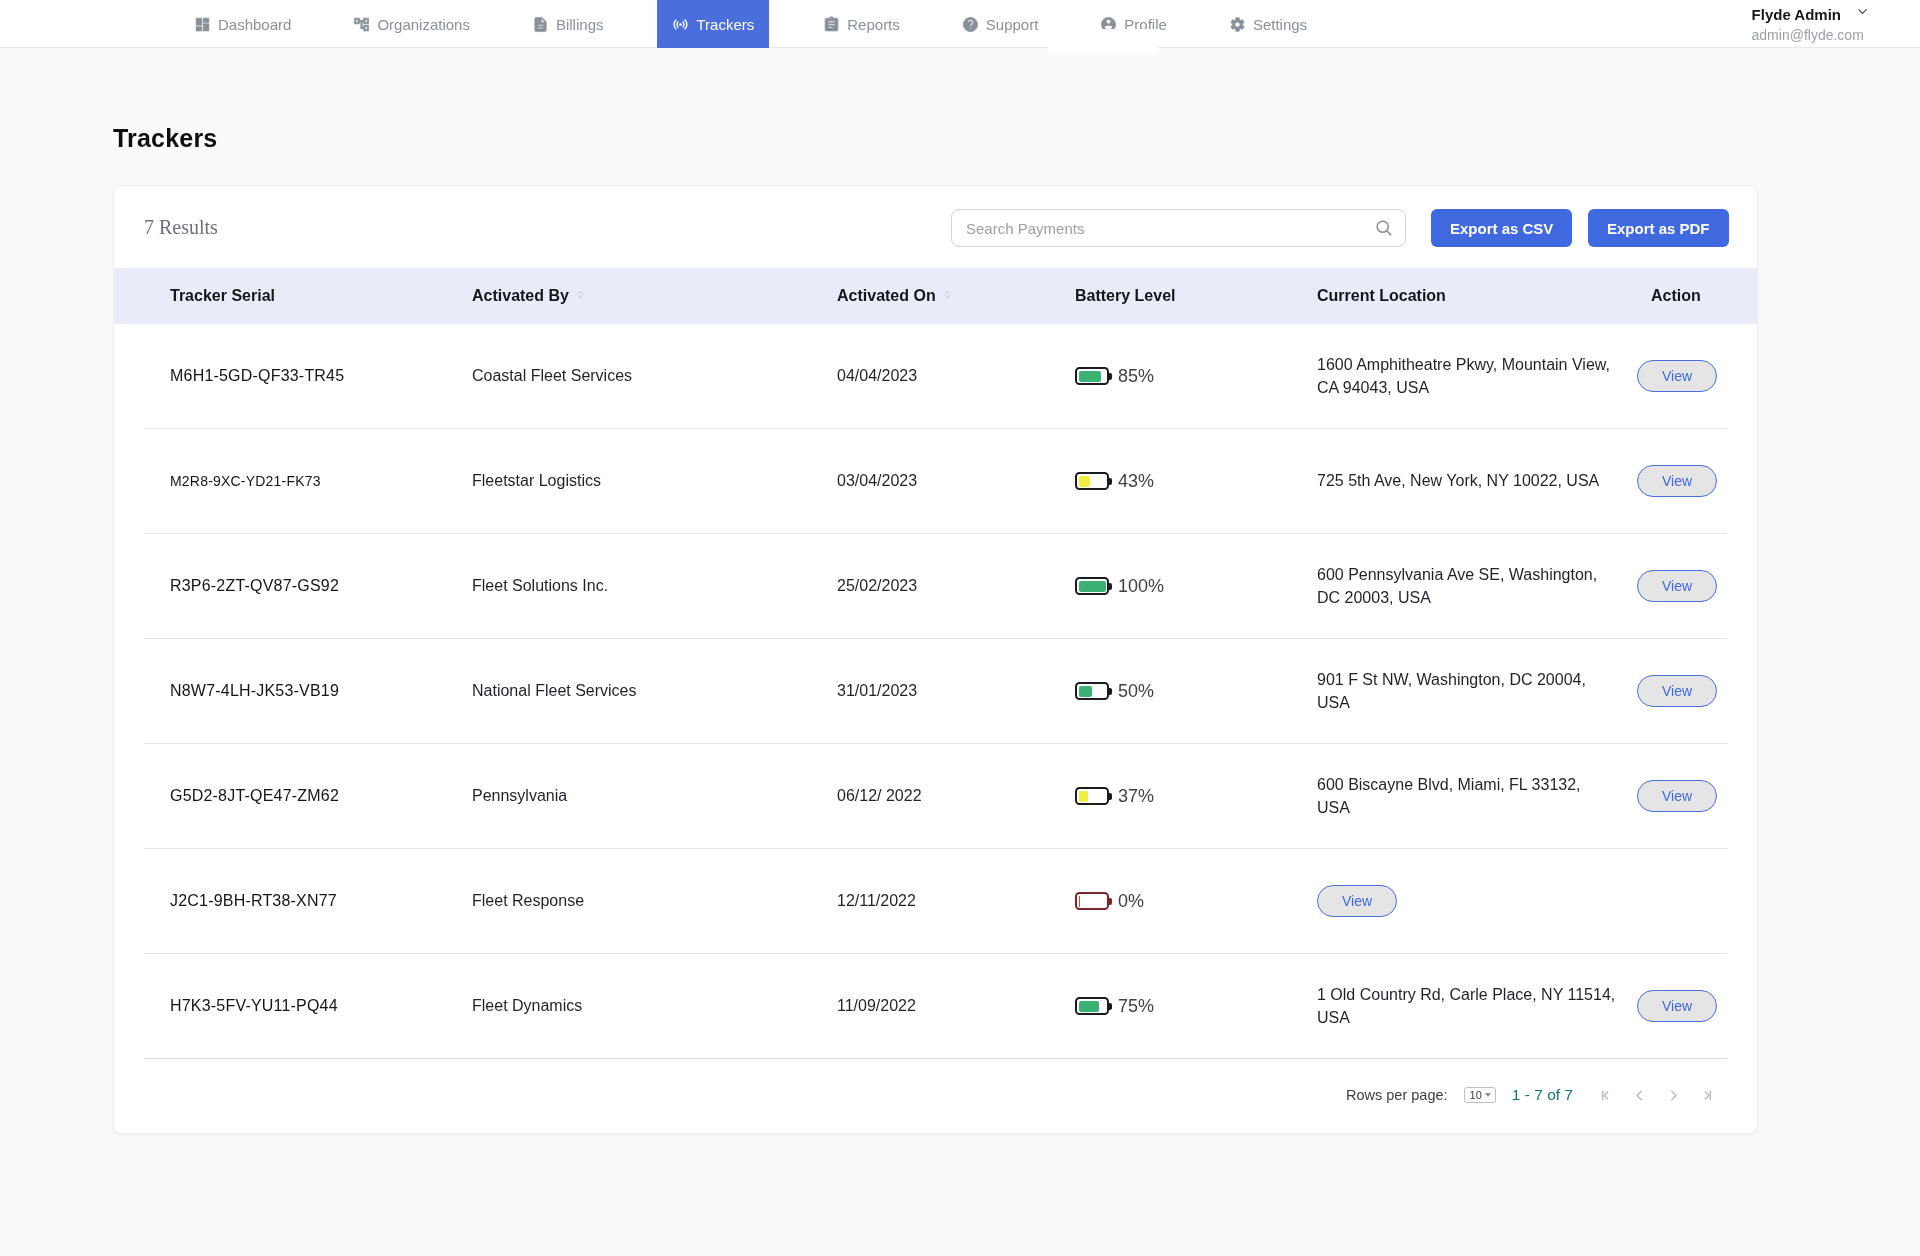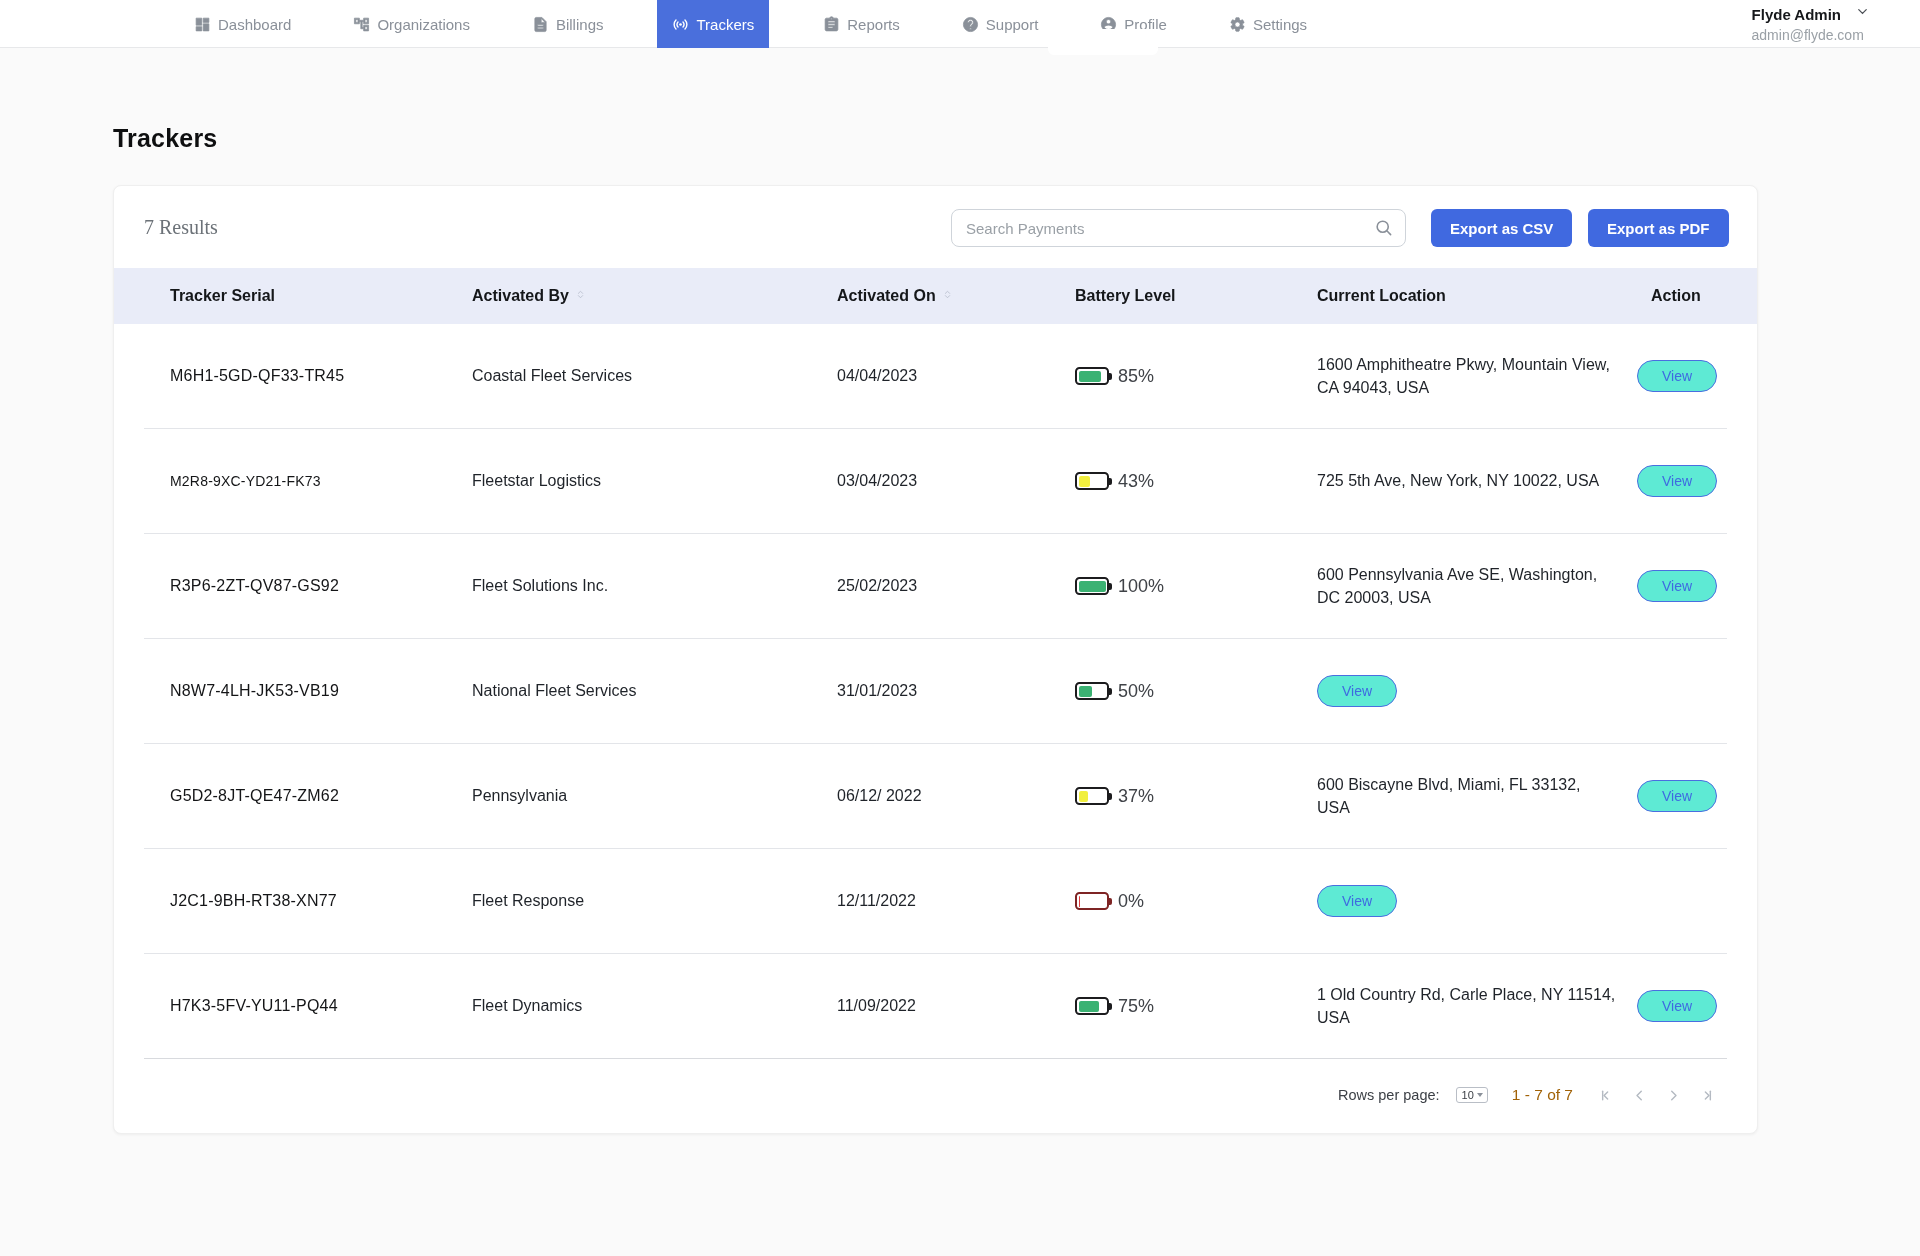--- a/index.html
+++ b/index.html
@@ -114,40 +114,40 @@
   .batt::after {
     content:""; position:absolute; right:-5px; top:3.5px;
     width:3px; height:7px; background:currentColor; border-radius:0 2px 2px 0;
   }
   .batt-fill { height:100%; border-radius:2px; }
   .batt-label { font-size:18px; color:#3f4247; }
   .cell-location { font-size:16px; color:#1f2329; line-height:1.45; max-width:300px; }
   .cell-action { display:flex; }
   .view-btn {
     width:80px; height:32px;
-    background:#5eead4; color:#3f6ae0;
+    background:#e5e5e5; color:#3f6ae0;
     border:1px solid #4a6ee0; border-radius:16px;
     font-size:14px; font-weight:500; font-family:"Liberation Sans",sans-serif;
     cursor:pointer;
   }
 
   
   .pagination {
     height:72px; display:flex; align-items:center; justify-content:flex-end;
     padding-right:38px; gap:16px;
   }
   .rpp-label { font-size:14.5px; color:#3c4046; }
   .rpp-select {
     display:flex; align-items:center; gap:3px;
     border:1px solid #b9bec6; border-radius:3px;
     padding:1px 4px 1px 5px; font-size:11px; color:#3c4046;
     cursor:pointer; background:#fff;
   }
   .rpp-caret { width:0; height:0; border-left:3.5px solid transparent; border-right:3.5px solid transparent; border-top:4px solid #8a9099; }
-  .range-label { font-size:15.5px; color:#a16207; margin-left:8px; }
+  .range-label { font-size:15.5px; color:#0f766e; }
   .pg-btns { display:flex; align-items:center; gap:10px; margin-left:4px; }
   .pg-btn { width:24px; height:24px; display:flex; align-items:center; justify-content:center; cursor:pointer; }
   .pg-btn svg { width:17px; height:17px; stroke:#b4bac2; fill:none; }
 </style>
 </head>
 <body>
 
 <nav class="topnav">
   <div class="nav-items">
 
@@ -332,20 +332,21 @@
       <div class="trow">
         <div class="cell-serial">N8W7-4LH-JK53-VB19</div>
         <div class="cell-company">National Fleet Services</div>
         <div class="cell-date">31/01/2023</div>
         <div class="cell-battery">
           <div class="batt" style="color: rgb(28, 28, 30);">
             <div class="batt-fill" style="width: 50%; background: rgb(59, 178, 115);"></div>
           </div>
           <span class="batt-label">50%</span>
         </div>
+        <div class="cell-location">901 F St NW, Washington, DC 20004, USA</div>
         <div class="cell-action">
           <button class="view-btn">View</button>
         </div>
       </div>
 
       <div class="trow">
         <div class="cell-serial">G5D2-8JT-QE47-ZM62</div>
         <div class="cell-company">Pennsylvania</div>
         <div class="cell-date">06/12/ 2022</div>
         <div class="cell-battery">

